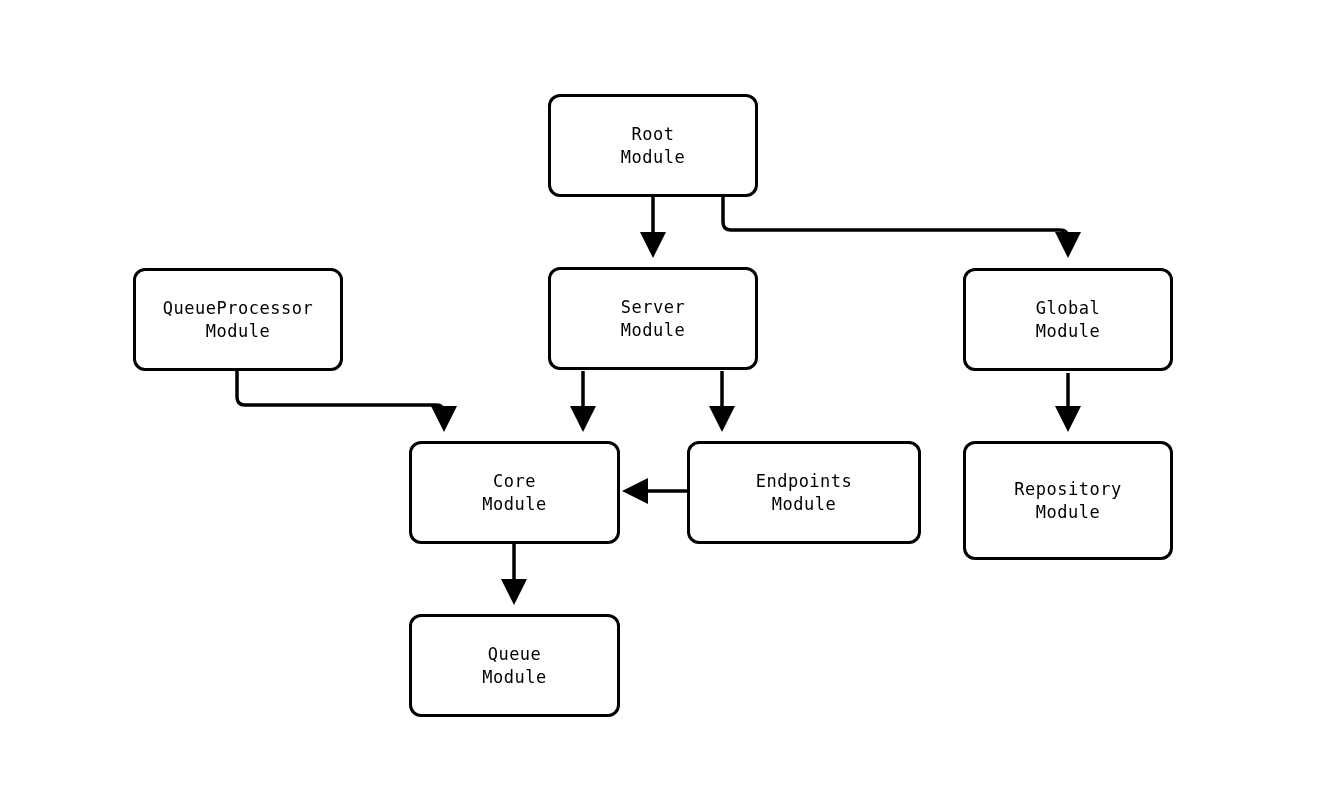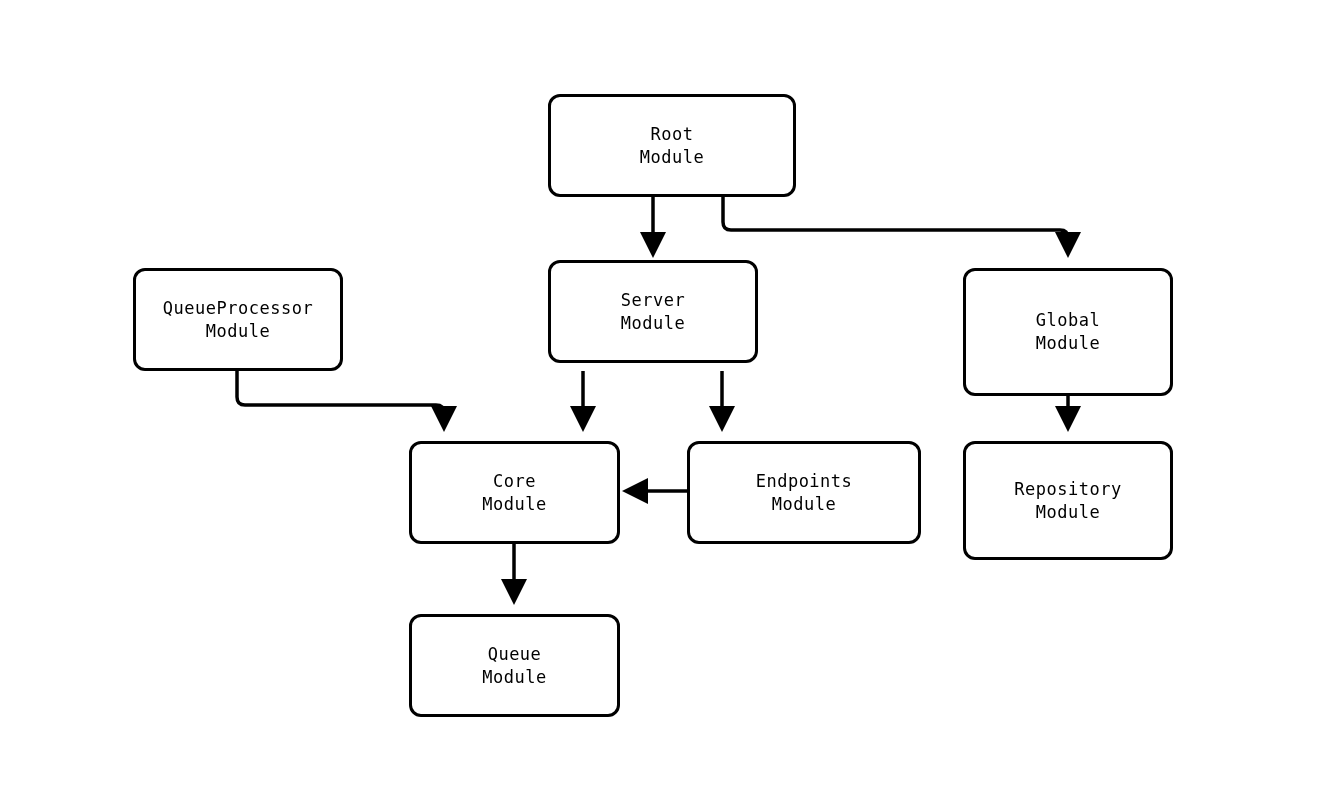--- a/index.html
+++ b/index.html
@@ -88,36 +88,36 @@
       <path d="M 1068 373 L 1068 412" fill="none" stroke="#000000" stroke-width="3.5"></path>
       <polygon points="1068,432 1055,406 1081,406" fill="#000000"></polygon>
     </g>
 
     <g>
       <path d="M 514 544 L 514 585" fill="none" stroke="#000000" stroke-width="3.5"></path>
       <polygon points="514,605 501,579 527,579" fill="#000000"></polygon>
     </g>
   </svg>
 
-  <div class="node" style="left:548px; top:94px; width:248px; height:103px;">
+  <div class="node" style="left:548px; top:94px; width:210px; height:103px;">
     <div class="node-label">Root</div>
     <div class="node-label">Module</div>
   </div>
 
   <div class="node" style="left:133px; top:268px; width:210px; height:103px;">
     <div class="node-label">QueueProcessor</div>
     <div class="node-label">Module</div>
   </div>
 
-  <div class="node" style="left:548px; top:260px; width:210px; height:103px;">
+  <div class="node" style="left:548px; top:267px; width:210px; height:103px;">
     <div class="node-label">Server</div>
     <div class="node-label">Module</div>
   </div>
 
-  <div class="node" style="left:963px; top:268px; width:210px; height:128px;">
+  <div class="node" style="left:963px; top:268px; width:210px; height:103px;">
     <div class="node-label">Global</div>
     <div class="node-label">Module</div>
   </div>
 
   <div class="node" style="left:409px; top:441px; width:211px; height:103px;">
     <div class="node-label">Core</div>
     <div class="node-label">Module</div>
   </div>
 
   <div class="node" style="left:687px; top:441px; width:234px; height:103px;">

